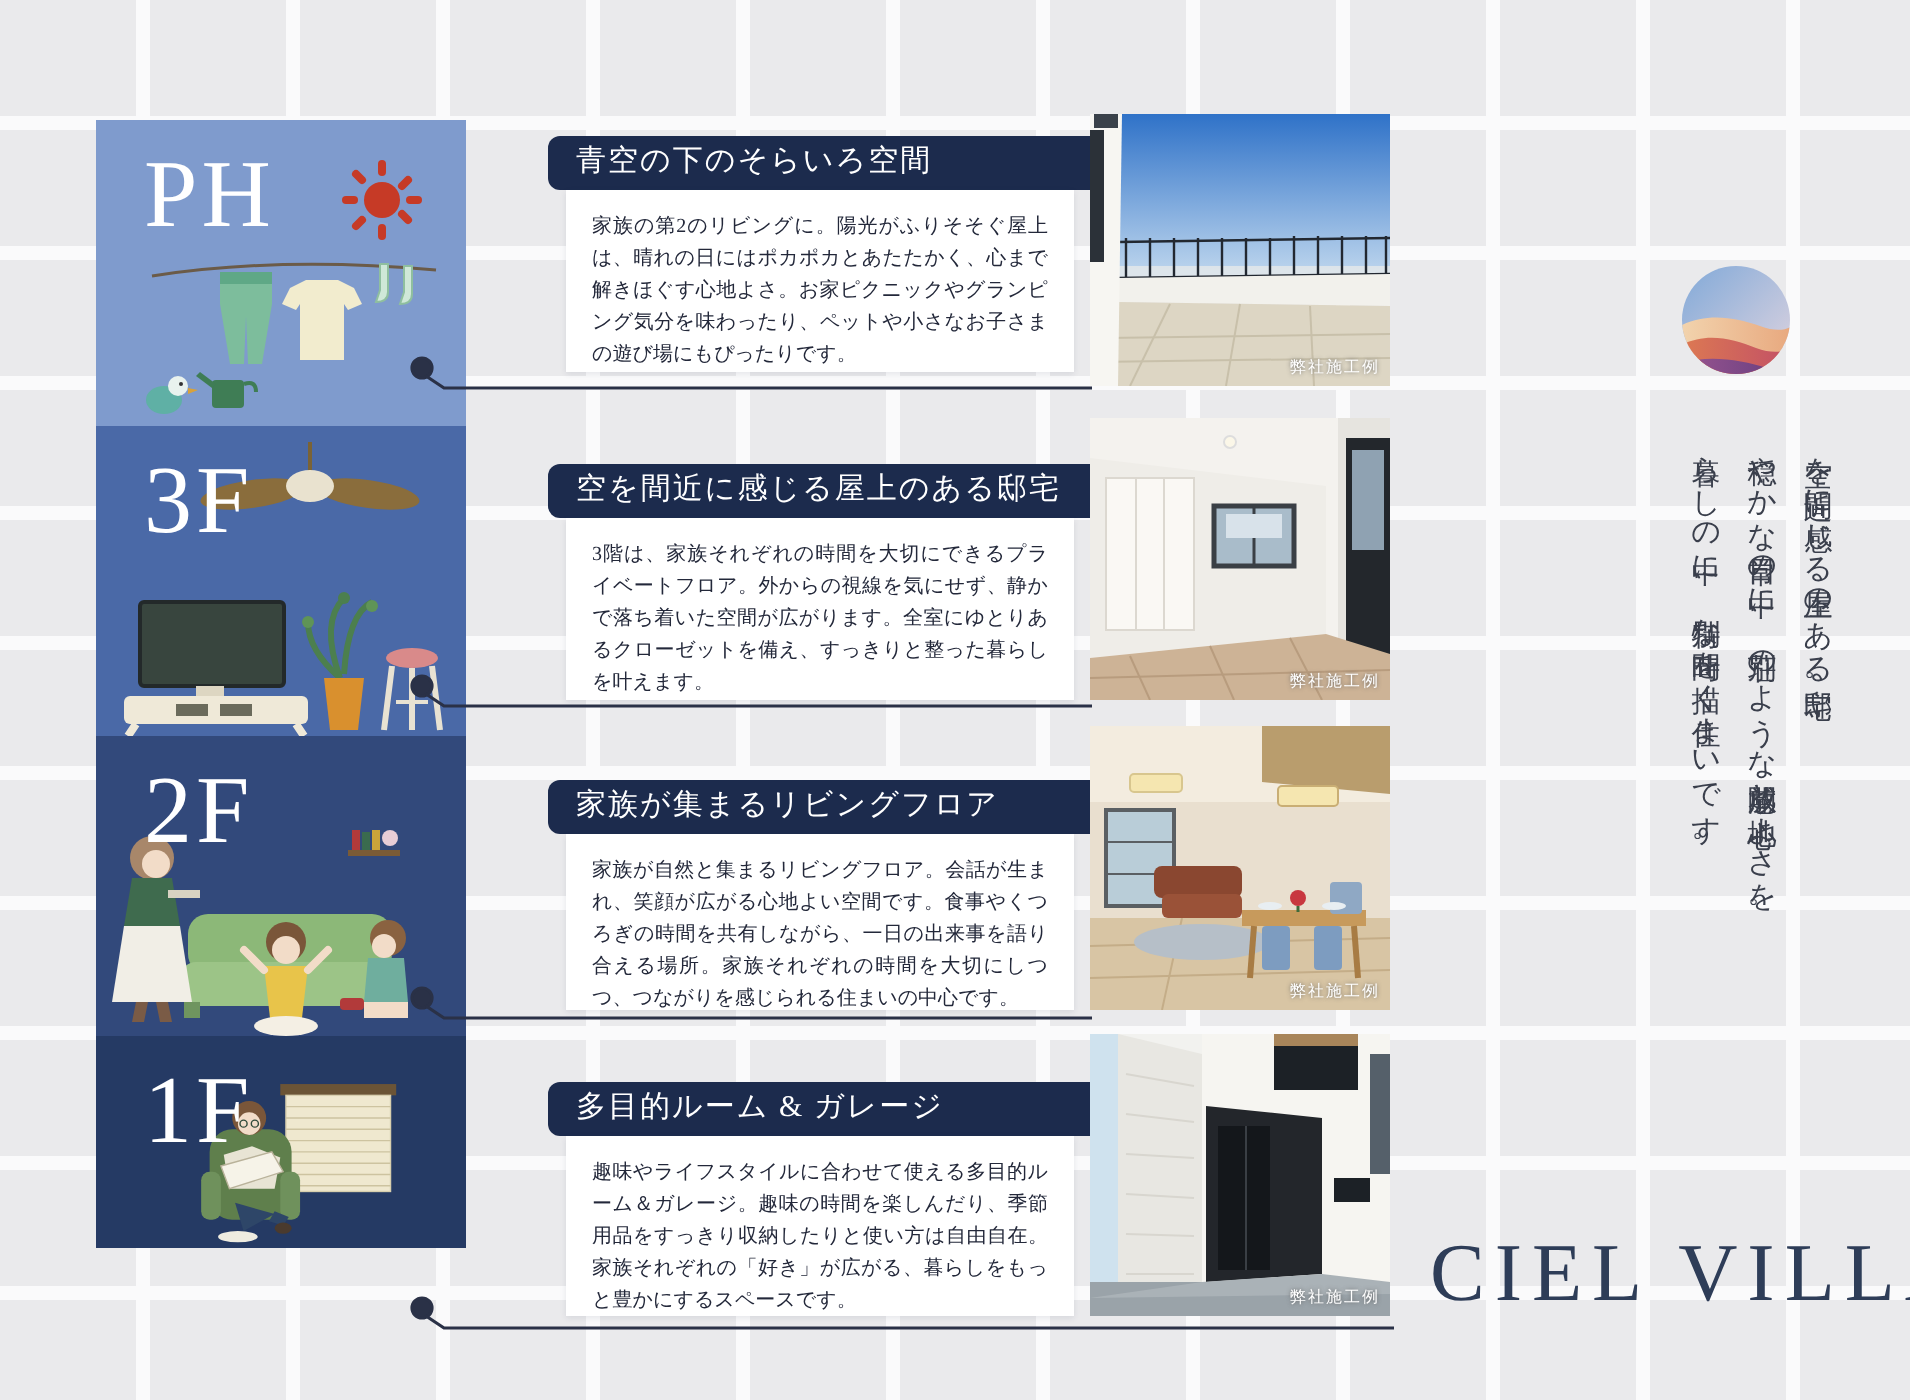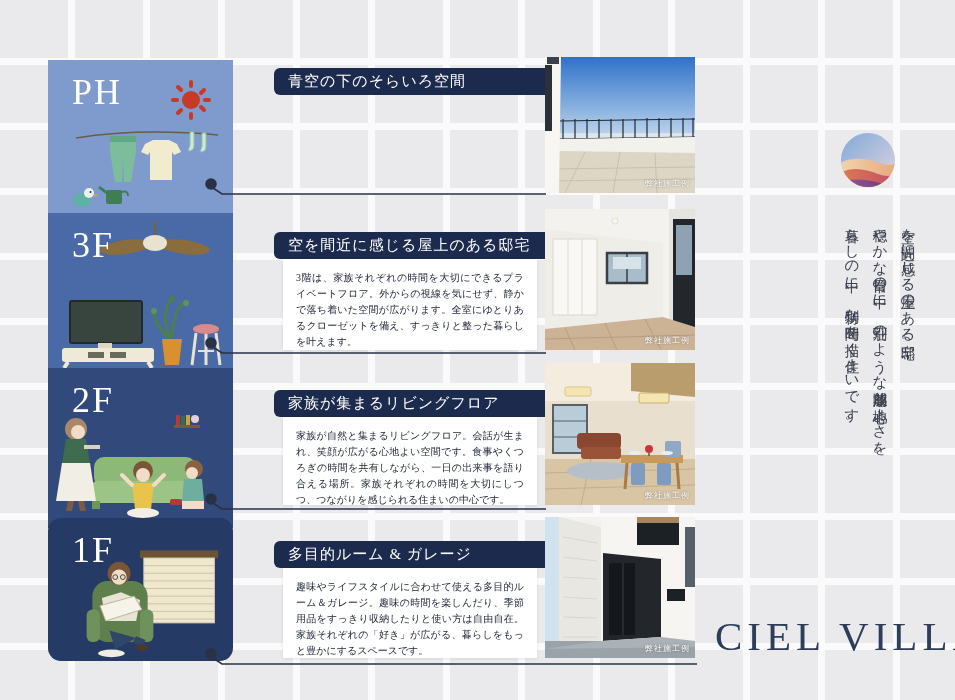--- a/index.html
+++ b/index.html
@@ -9,24 +9,24 @@
     background-image:
       repeating-linear-gradient(to right, rgba(250,250,251,0) 0 68px, #fafafb 68px 75px),
       repeating-linear-gradient(to bottom, rgba(250,250,251,0) 0 58px, #fafafb 58px 65px);
     font-family:"Liberation Serif","DejaVu Serif",serif;
   }
   
   .floor-block{position:absolute;left:48px;width:185px;overflow:hidden;}
   .fb-ph{top:60px;height:153px;background:#7f9bcd;}
   .fb-3f{top:213px;height:155px;background:#4a69a7;}
   .fb-2f{top:368px;height:160px;background:#32497b;}
-  .fb-1f{top:518px;height:143px;background:#253a64;border-radius:13px;}
+  .fb-1f{top:518px;height:106px;background:#253a64;}
   .floor-label{
     position:absolute;top:14px;left:24px;color:#ffffff;
-    font-size:36px;line-height:1;letter-spacing:2px;
+    font-size:48px;line-height:1;letter-spacing:2px;
   }
   .floor-illu{position:absolute;left:0;top:0;width:185px;height:100%;}
   
   .title-bar{
     position:absolute;left:274px;width:278px;height:27px;
     background:#1c2b4d;border-radius:6px;color:#fff;
     font-size:15px;letter-spacing:1px;line-height:27px;
     padding-left:14px;box-sizing:border-box;white-space:nowrap;
   }
   .tb-1{top:68px}.tb-2{top:232px}.tb-3{top:390px}.tb-4{top:541px}
@@ -216,20 +216,21 @@
         <path d="M60,118 l28,8 -22,12 z" fill="#2e4668"></path>
         <path d="M88,124 l10,4 -4,6 -10,-3 z" fill="#2e4668"></path>
         <ellipse cx="62" cy="142" rx="14" ry="4" fill="#efece0"></ellipse>
         <ellipse cx="94" cy="136" rx="6" ry="4" fill="#4a3a2e"></ellipse>
       </g>
     </svg>
     <span class="floor-label">1F</span>
   </section>
 
   <div class="title-bar tb-1">青空の下のそらいろ空間</div>
+  <div class="desc-box db-1">家族の第2のリビングに。陽光がふりそそぐ屋上は、晴れの日にはポカポカとあたたかく、心まで解きほぐす心地よさ。お家ピクニックやグランピング気分を味わったり、ペットや小さなお子さまの遊び場にもぴったりです。</div>
 
   <div class="title-bar tb-2">空を間近に感じる屋上のある邸宅</div>
   <div class="desc-box db-2">3階は、家族それぞれの時間を大切にできるプライベートフロア。外からの視線を気にせず、静かで落ち着いた空間が広がります。全室にゆとりあるクローゼットを備え、すっきりと整った暮らしを叶えます。</div>
 
   <div class="title-bar tb-3">家族が集まるリビングフロア</div>
   <div class="desc-box db-3">家族が自然と集まるリビングフロア。会話が生まれ、笑顔が広がる心地よい空間です。食事やくつろぎの時間を共有しながら、一日の出来事を語り合える場所。家族それぞれの時間を大切にしつつ、つながりを感じられる住まいの中心です。</div>
 
   <div class="title-bar tb-4">多目的ルーム &amp; ガレージ</div>
   <div class="desc-box db-4">趣味やライフスタイルに合わせて使える多目的ルーム＆ガレージ。趣味の時間を楽しんだり、季節用品をすっきり収納したりと使い方は自由自在。家族それぞれの「好き」が広がる、暮らしをもっと豊かにするスペースです。</div>
 

